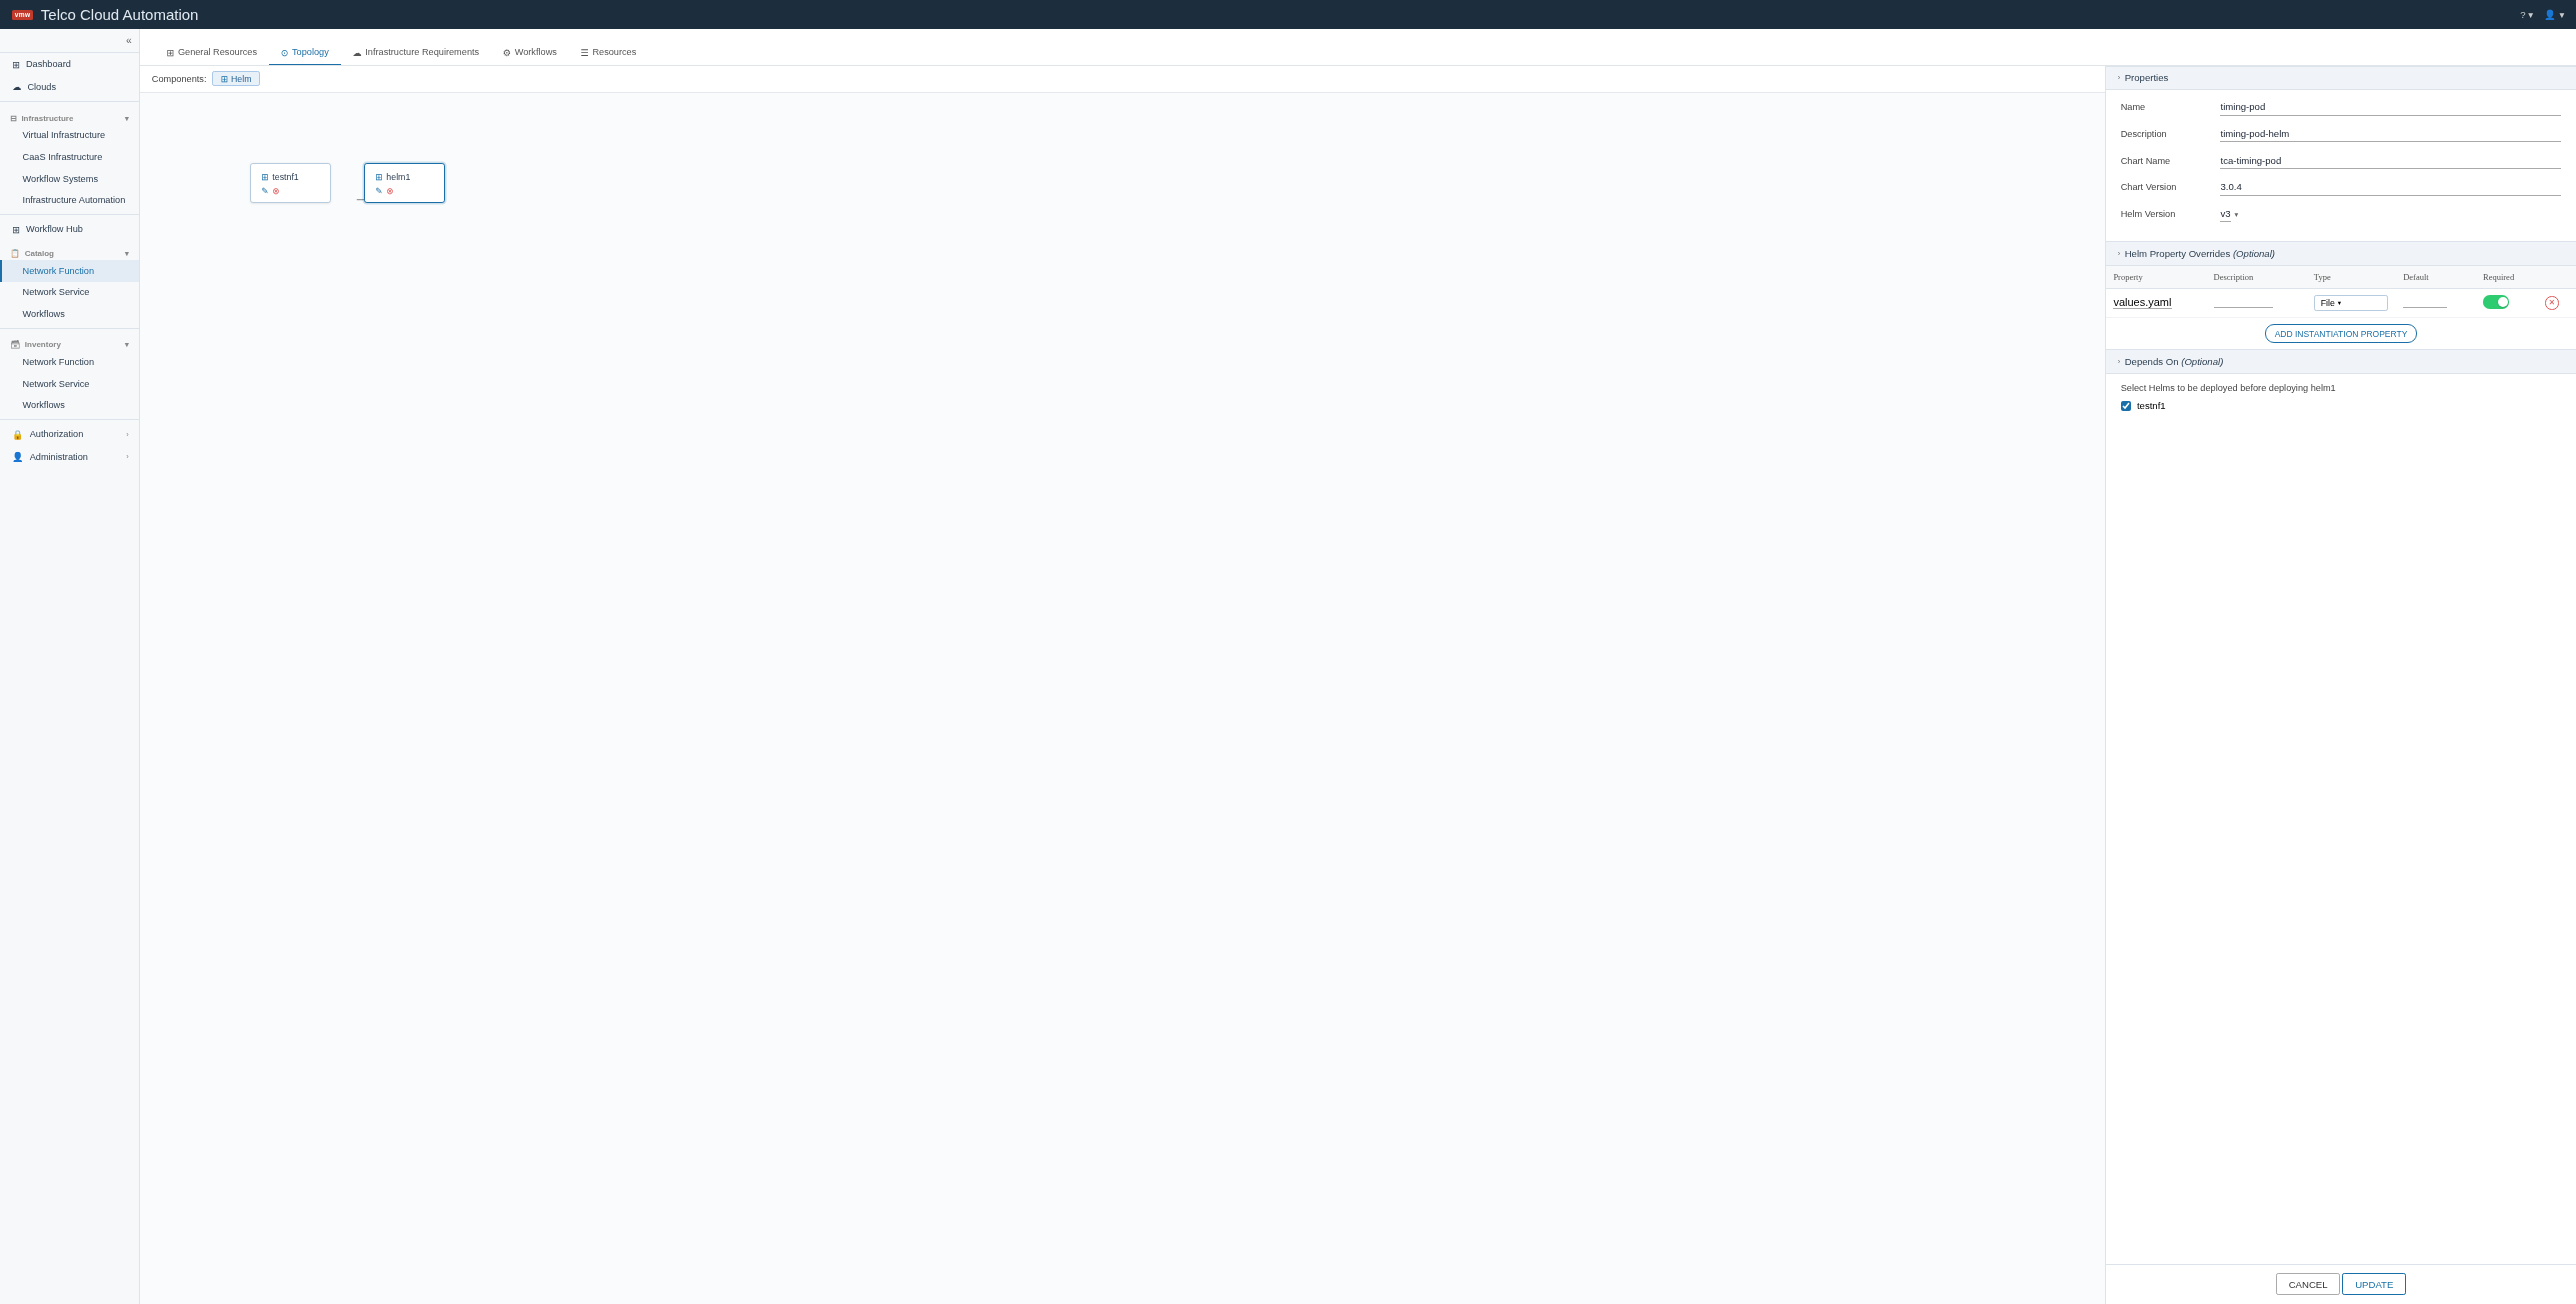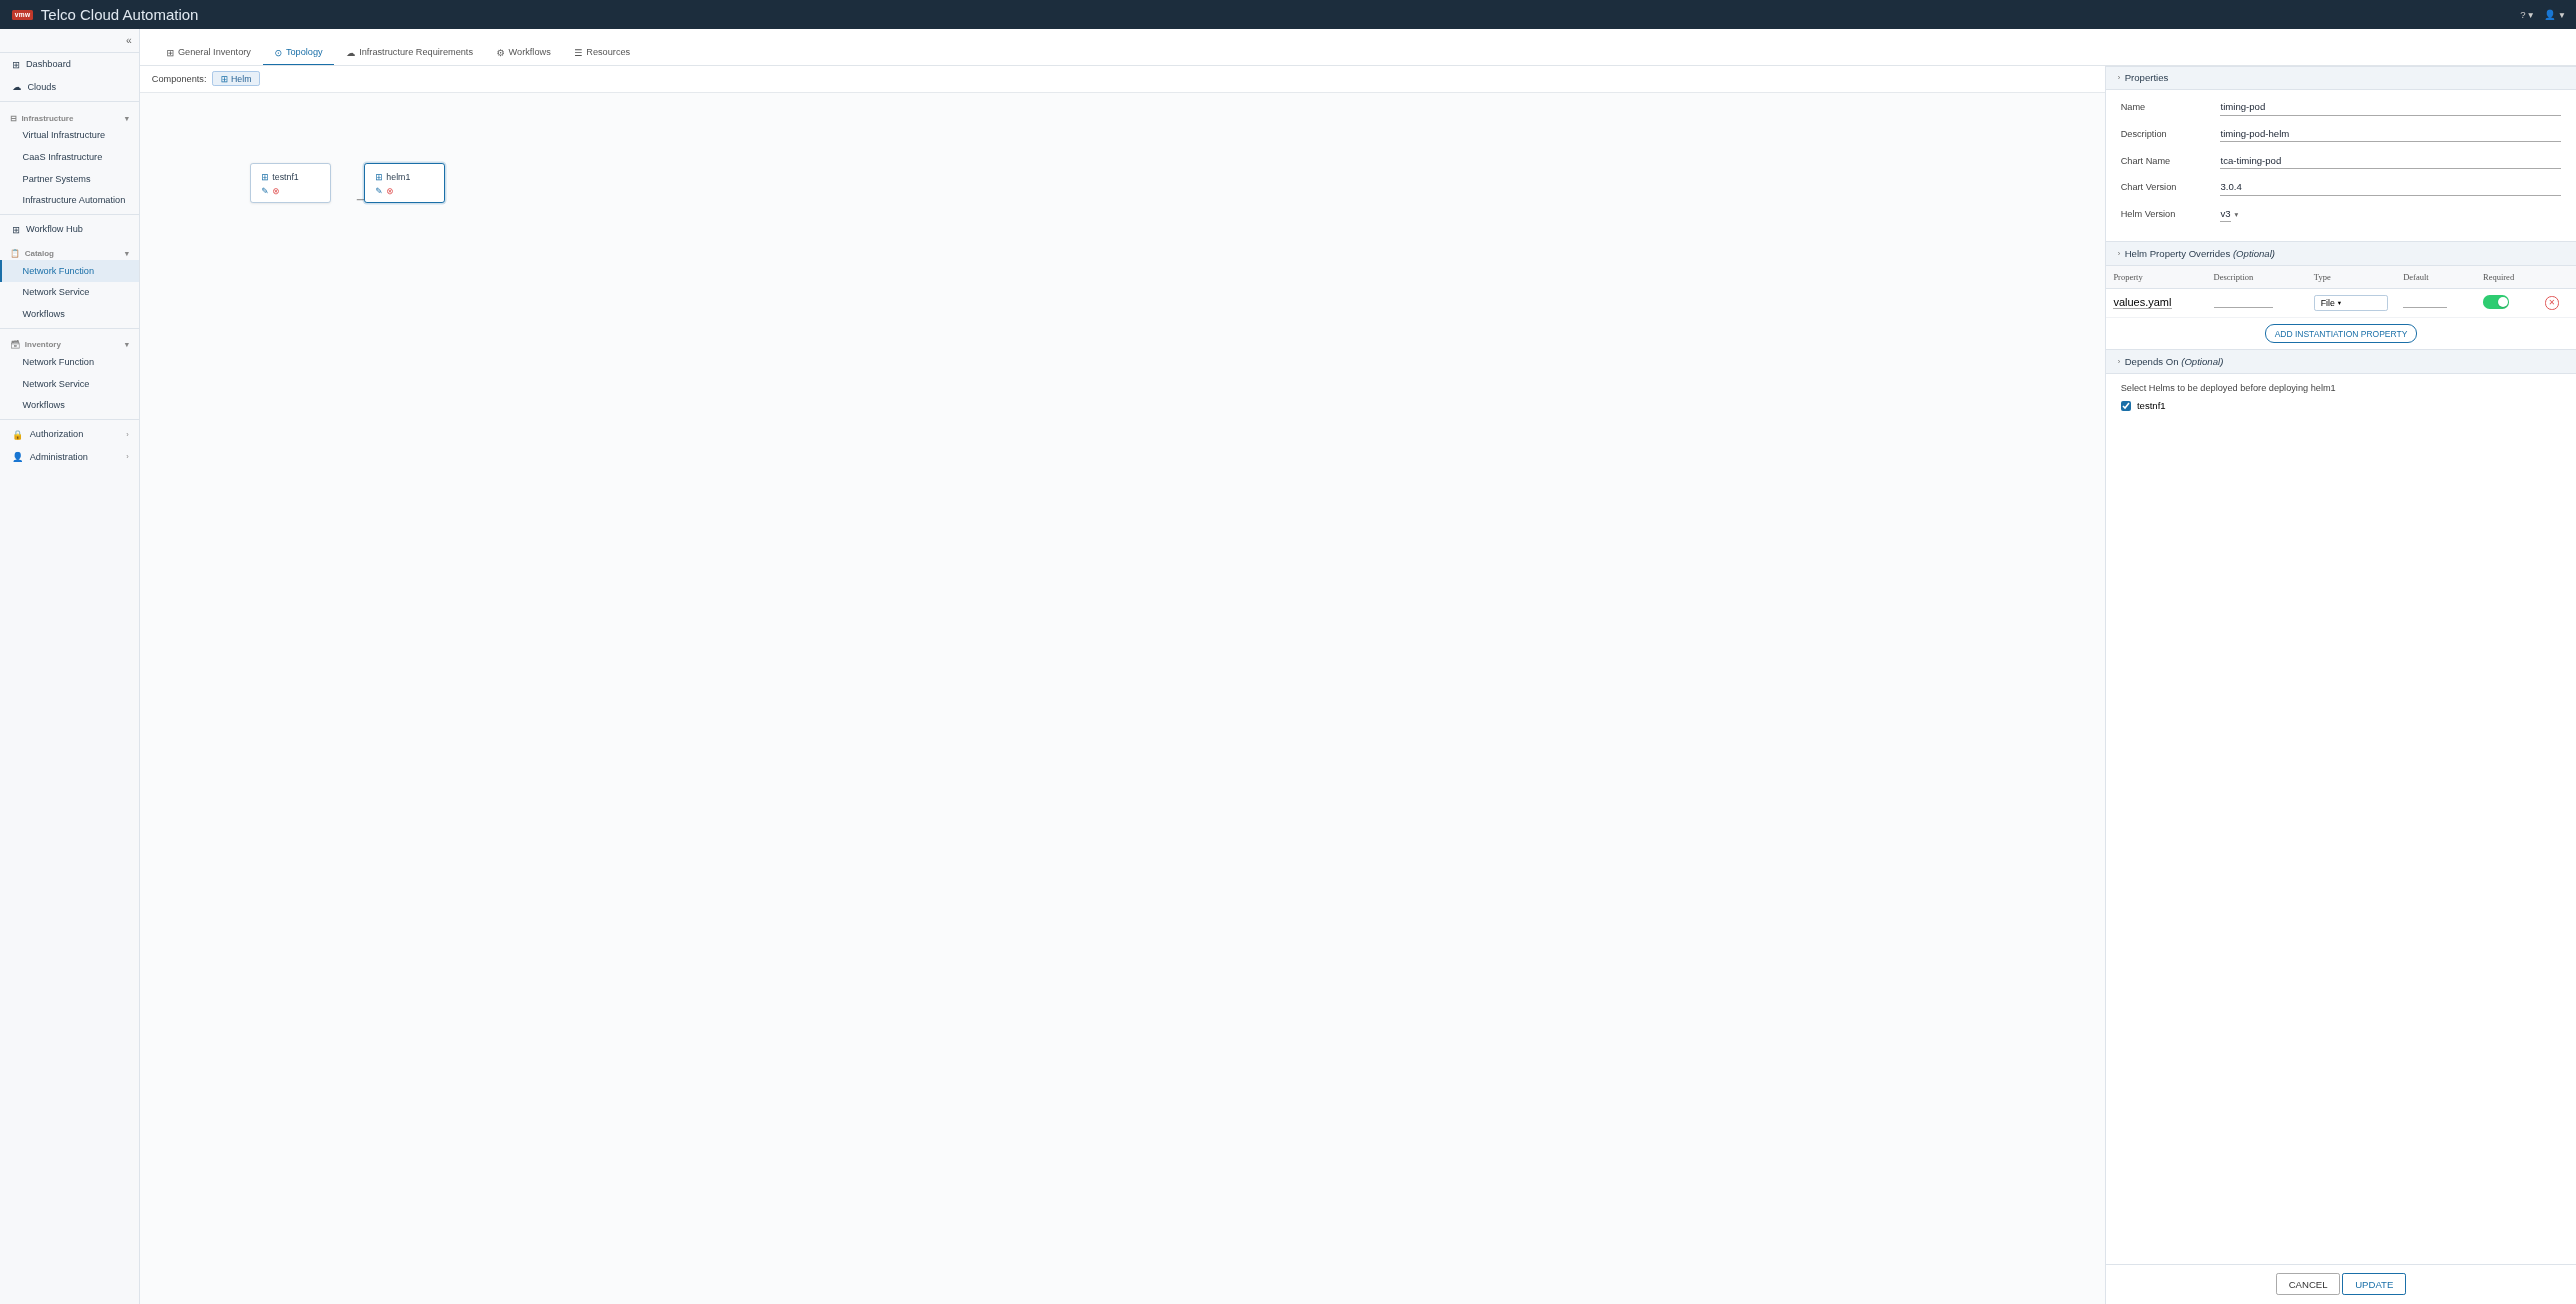--- a/index.html
+++ b/index.html
@@ -478,21 +478,21 @@
       <span>Infrastructure</span>
       <span class="toggle">▾</span>
     </div>
     <div class="sidebar-item sidebar-sub">
       <span>Virtual Infrastructure</span>
     </div>
     <div class="sidebar-item sidebar-sub">
       <span>CaaS Infrastructure</span>
     </div>
     <div class="sidebar-item sidebar-sub">
-      <span>Partner Systems</span>
+      <span>Workflow Systems</span>
     </div>
     <div class="sidebar-item sidebar-sub">
       <span>Infrastructure Automation</span>
     </div>
 
     <div class="sidebar-divider"></div>
 
     <div class="sidebar-item">
       <span>⊞</span>
       <span>Workflow Hub</span>
@@ -543,21 +543,21 @@
       <span style="margin-left:auto;font-size:7.4px;color:#888;">›</span>
     </div>
   </div>
 
   <div class="main-content">
 
     <div class="page-header">
       <div class="tabs">
         <div class="tab">
           <span>⊞</span>
-          <span>General Inventory</span>
+          <span>General Resources</span>
         </div>
         <div class="tab active">
           <span>⊙</span>
           <span>Topology</span>
         </div>
         <div class="tab">
           <span>☁</span>
           <span>Infrastructure Requirements</span>
         </div>
         <div class="tab">

